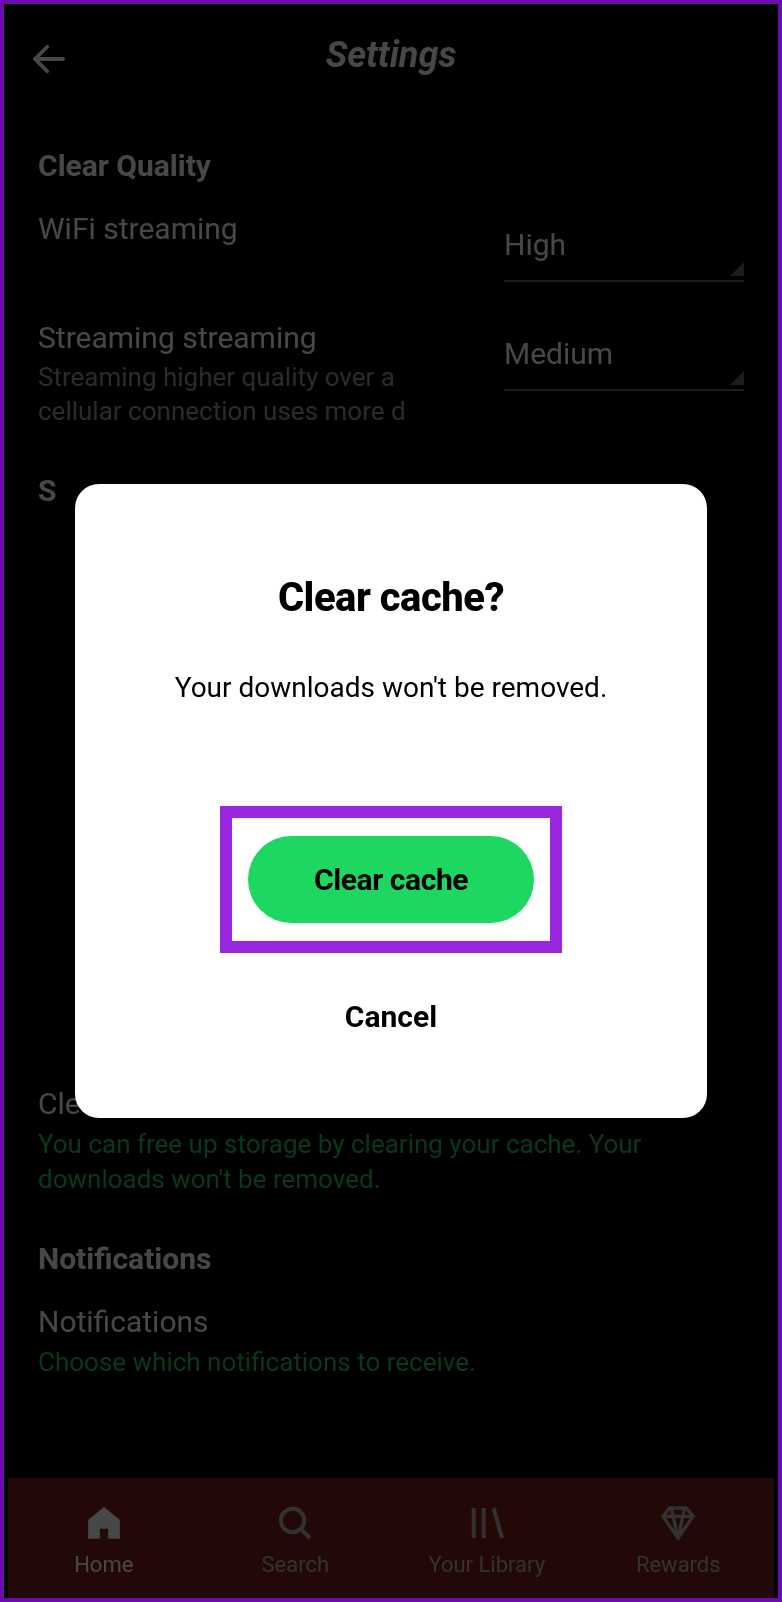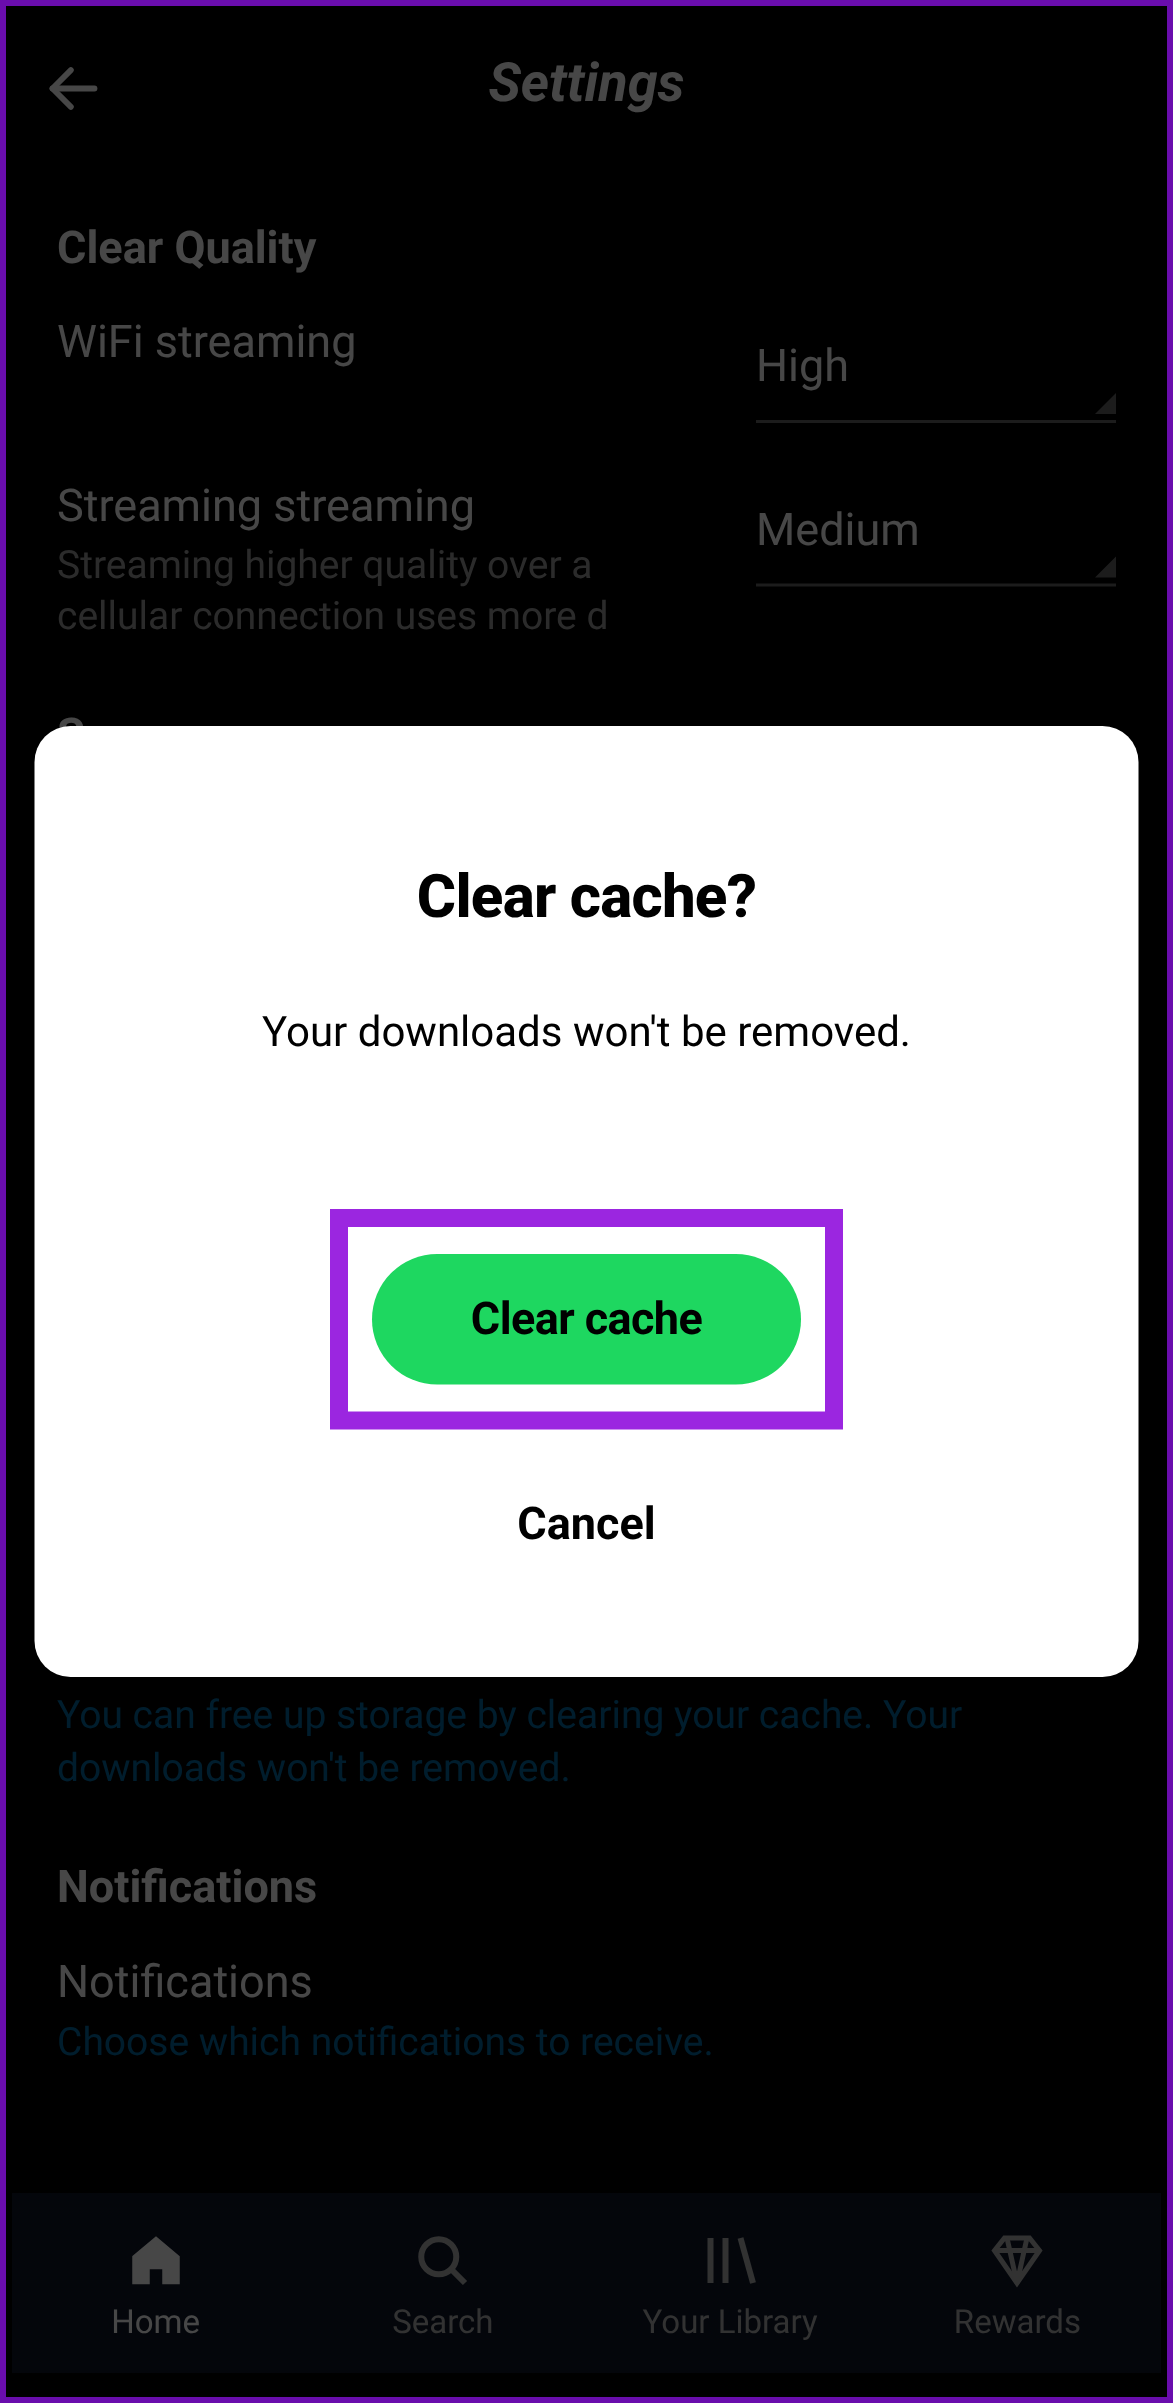--- a/index.html
+++ b/index.html
@@ -16,31 +16,31 @@
 .section-header { font-size: 30px; font-weight: 700; color: #fff; margin-top: 44px; margin-bottom: 28px; }
 .row { display: flex; align-items: flex-start; margin-bottom: 38px; }
 .row .left { flex: 1; padding-right: 20px; }
 .row .title { font-size: 30px; color: #fff; margin-bottom: 6px; }
 .row .subtitle { font-size: 26px; color: #9b9b9b; line-height: 1.3; }
 .row .right { width: 240px; padding-top: 6px; }
 .dropdown { position: relative; border-bottom: 2px solid #666; padding: 10px 0 18px; font-size: 30px; color: #fff; }
 .dropdown::after { content: ''; position: absolute; right: 0; bottom: 4px; width: 0; height: 0; border-left: 14px solid transparent; border-bottom: 14px solid #666; }
 .simple-block { margin-bottom: 36px; }
 .simple-block .title { font-size: 30px; color: #fff; margin-bottom: 6px; }
-.simple-block .subtitle { font-size: 26px; color: #0369a1; line-height: 1.35; }
+.simple-block .subtitle { font-size: 26px; color: #22c55e; line-height: 1.35; }
 
-.bottom-nav { position: absolute; bottom: 16px; left: 4px; right: 4px; height: 120px; display: flex; background: #0f172a; z-index: 2; }
+.bottom-nav { position: absolute; bottom: 0; left: 4px; right: 4px; height: 120px; display: flex; background: #7f1d1d; z-index: 2; }
 .nav-item { flex: 1; display: flex; flex-direction: column; align-items: center; justify-content: center; gap: 6px; }
 .nav-item .icon { width: 46px; height: 46px; display:flex; align-items:center; justify-content:center; }
 .nav-item .label { font-size: 22px; color: #b3b3b3; }
 .nav-item.active .label { color: #fff; }
 .nav-item.active svg { fill: #fff; stroke: #fff; }
 
 .modal-backdrop { position: absolute; inset: 0; z-index: 10; display: flex; align-items: center; justify-content: center; }
-.modal { background: #fff; width: 736px; border-radius: 24px; padding: 90px 40px 70px; text-align: center; }
+.modal { background: #fff; width: 632px; border-radius: 24px; padding: 90px 40px 70px; text-align: center; }
 .modal-title { font-size: 40px; font-weight: 800; color: #000; letter-spacing: -0.5px; margin-bottom: 50px; }
 .modal-message { font-size: 28px; color: #000; margin-bottom: 102px; }
 .highlight-box { border: 12px solid #9b26e0; padding: 18px 16px; display: inline-block; margin-bottom: 32px; }
 .primary-btn { background: #1ed760; color: #000; font-size: 30px; font-weight: 700; border: none; border-radius: 999px; padding: 26px 66px; letter-spacing: -0.4px; }
 .secondary-btn { background: transparent; border: none; color: #000000; font-size: 30px; font-weight: 700; padding: 14px; }
 
 .spacer-550 { height: 550px; }
 </style>
 </head>
 <body>

